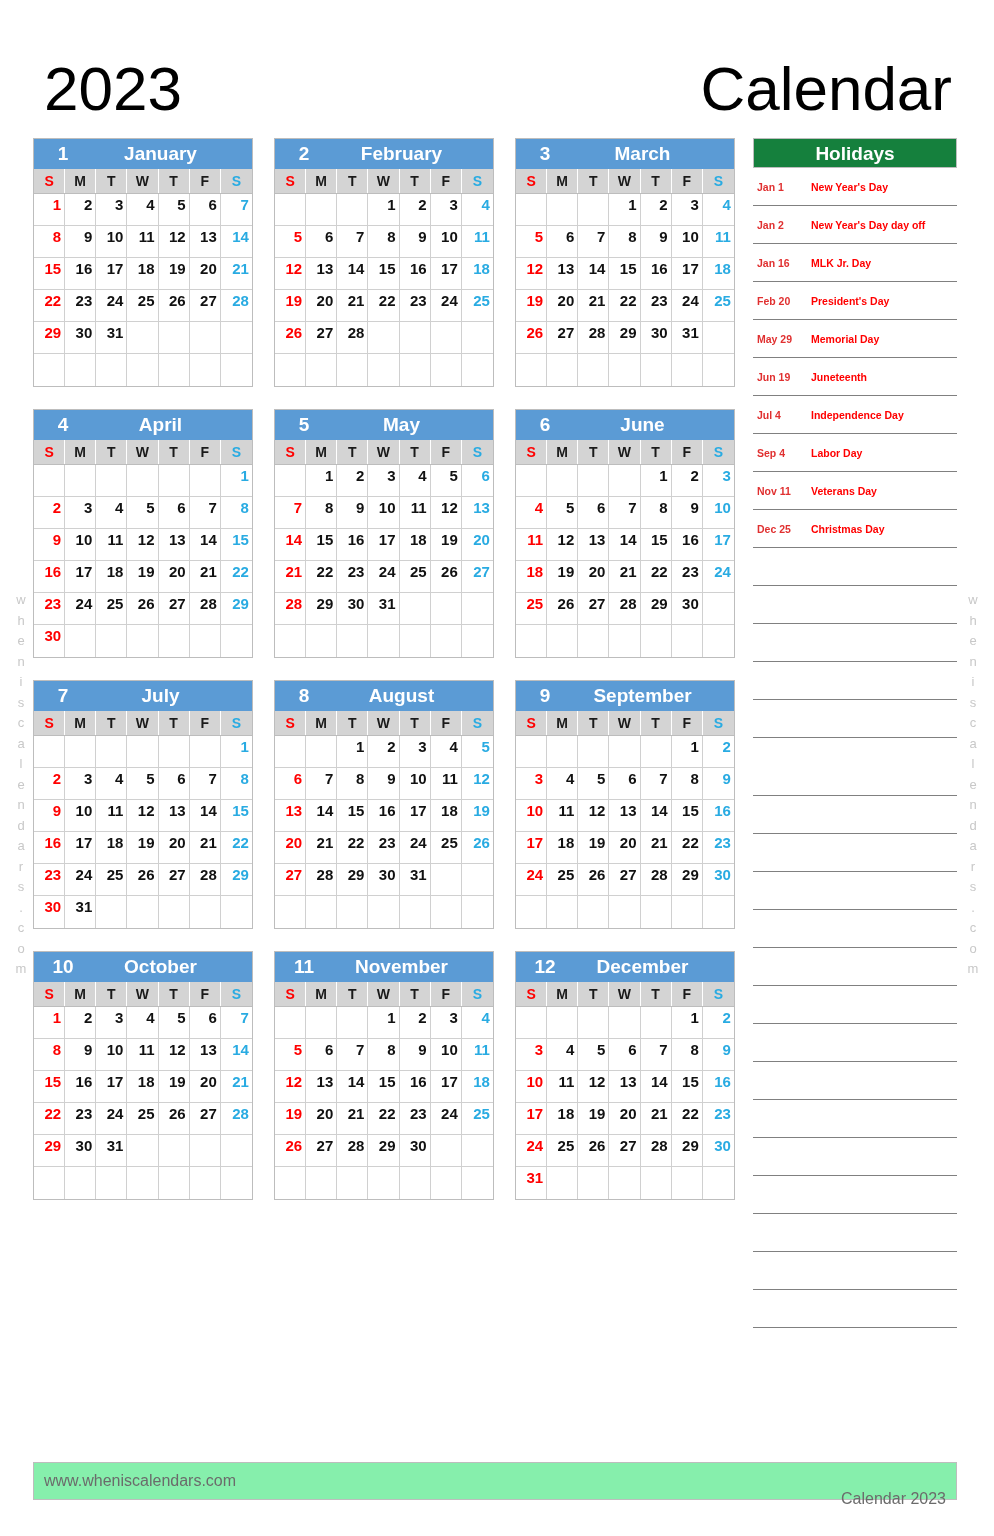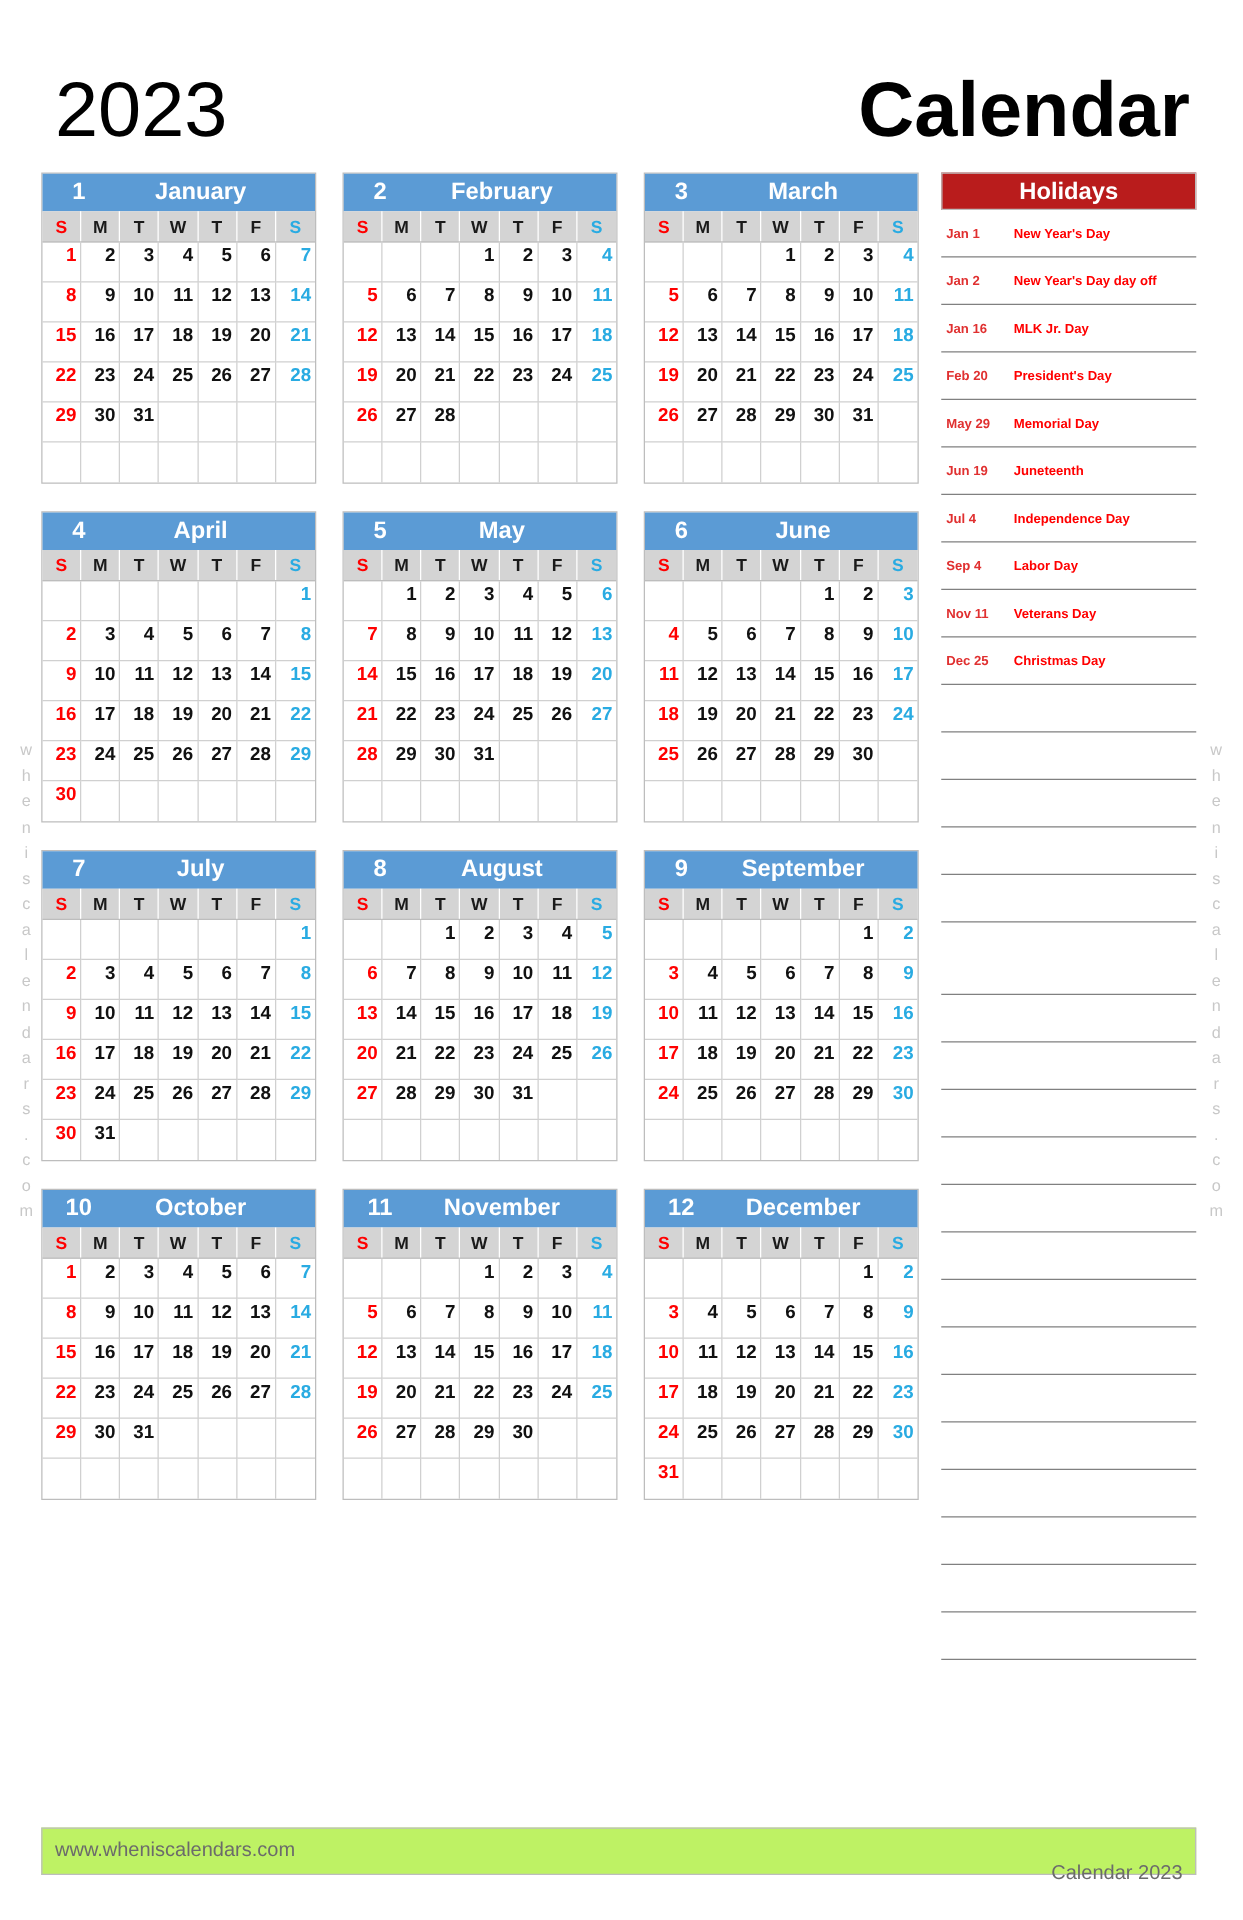--- a/index.html
+++ b/index.html
@@ -38,21 +38,21 @@
   }
   .title-year {
     font-size: 62px;
     font-weight: normal;
     color: #000000;
     letter-spacing: 0px;
     line-height: 1;
   }
   .title-word {
     font-size: 62px;
-    font-weight: bold;
+    font-weight: normal;
     color: #000000;
     line-height: 1;
   }
 
   
   .months-area {
     position: absolute;
     left: 33px;
     top: 138px;
     width: 703px;
@@ -133,21 +133,21 @@
   
   .side-col {
     position: absolute;
     left: 753px;
     top: 138px;
     width: 204px;
   }
   .panel { margin-bottom: 0; }
   .panel-head {
     height: 30px;
-    background: #b91c1c;
+    background: #15803d;
     color: #ffffff;
     font-size: 19px;
     font-weight: bold;
     text-align: center;
     line-height: 30px;
     border: 1px solid #bdbdbd;
     box-sizing: border-box;
   }
   .hol-list { margin-top: 0; }
   .hol-row {
@@ -183,21 +183,21 @@
     box-sizing: border-box;
   }
 
   
   .footer {
     position: absolute;
     left: 33px;
     top: 1462px;
     width: 924px;
     height: 38px;
-    background: #bef264;
+    background: #86efac;
     border: 1px solid #bdbdbd;
     box-sizing: border-box;
     display: flex;
     align-items: center;
     justify-content: space-between;
     padding: 0 10px;
   }
   .footer-left {
     font-size: 16px;
     color: #6b6b6b;

